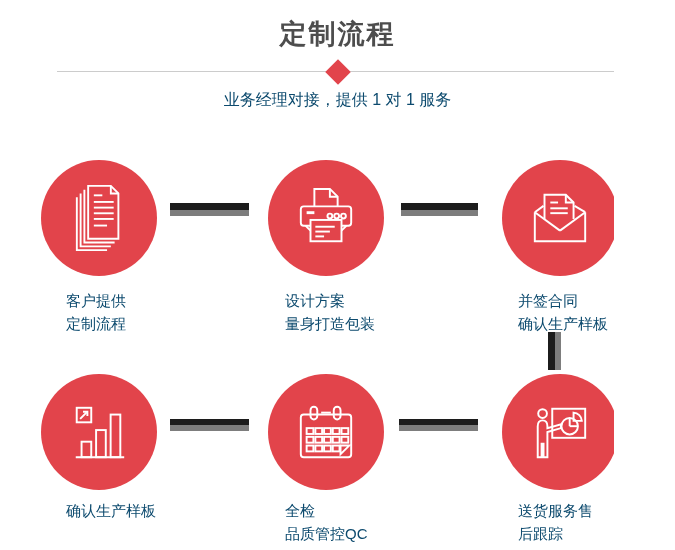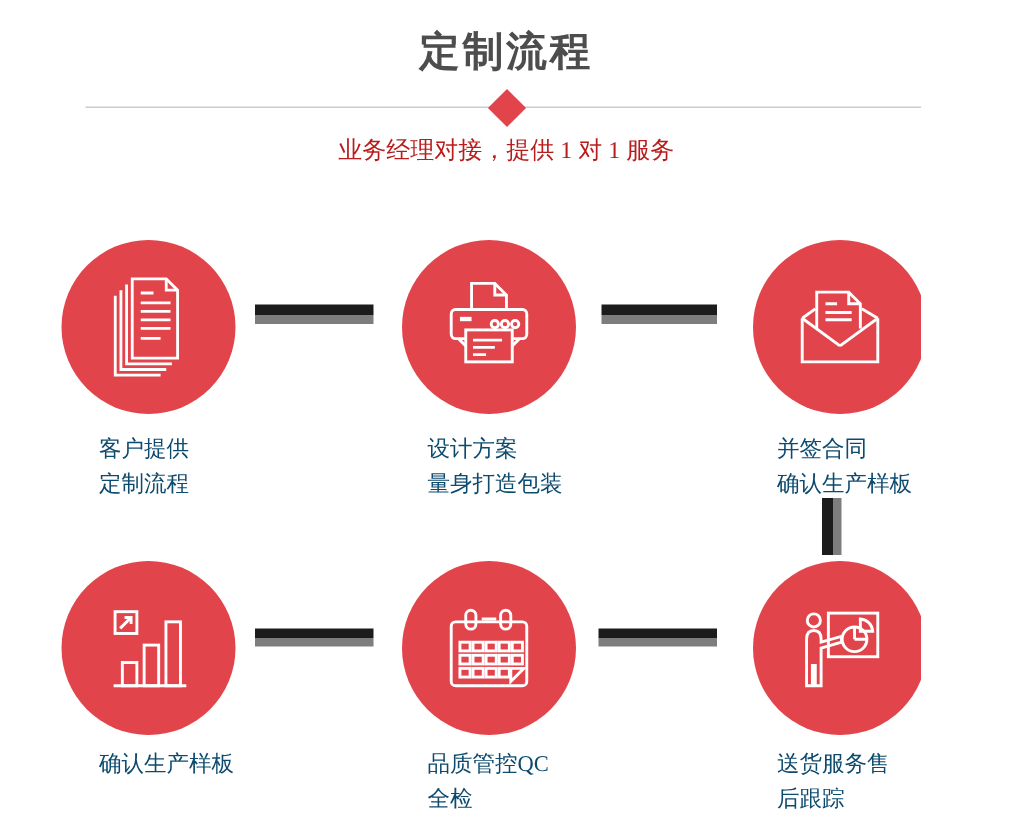--- a/index.html
+++ b/index.html
@@ -1,39 +1,39 @@
 <!DOCTYPE html>
 <html><head>
 <meta charset="utf-8">
 <style>
   html,body{margin:0;padding:0;background:#ffffff;}
   .page{
     position:relative;
     width:614px;height:550px;
     background:#ffffff;
-    font-family:Liberation Serif, serif;
+    font-family:Liberation Sans, sans-serif;
     overflow:hidden;
   }
   .title{
     position:absolute;top:16px;left:0;width:675px;
     text-align:center;
     font-size:27px;font-weight:bold;color:#4d4d4d;
     letter-spacing:2px;margin:0;
   }
   .divider{
     position:absolute;top:71px;left:57px;width:561px;height:1px;
     background:#cccccc;
   }
   .diamond{
     position:absolute;top:63px;left:329px;width:18px;height:18px;
     background:#e2444b;transform:rotate(45deg);
   }
   .subtitle{
     position:absolute;top:90px;left:0;width:675px;
-    text-align:center;font-size:16px;color:#b91c1c;margin:0;
+    text-align:center;font-size:16px;color:#0c4a6e;margin:0;
   }
   .circle{
     position:absolute;width:116px;height:116px;border-radius:50%;
     background:#e2444b;
     display:flex;align-items:center;justify-content:center;
   }
   .label{
     position:absolute;font-size:15px;line-height:23px;color:#0c4a6e;
     text-align:left;white-space:nowrap;
   }
@@ -158,22 +158,22 @@
       <rect x="39" y="37" width="7" height="6"></rect>
       <rect x="48" y="37" width="7" height="6"></rect>
       <rect x="12" y="46" width="7" height="6"></rect>
       <rect x="21" y="46" width="7" height="6"></rect>
       <rect x="30" y="46" width="7" height="6"></rect>
       <rect x="39" y="46" width="7" height="6"></rect>
       <polygon points="47,46 56,46 47,55"></polygon>
     </svg>
   </div>
   <div class="label" style="left:285px;top:499px;">
+    <div>全检</div>
     <div>品质管控QC</div>
-    <div>全检</div>
   </div>
 
   <div class="circle" style="left:502px;top:374px;">
     <svg width="62" height="62" viewBox="0 0 64 64" fill="none" stroke="#ffffff" stroke-width="2">
       <rect x="24" y="8" width="34" height="30"></rect>
       <circle cx="42" cy="26" r="8.5"></circle>
       <line x1="42" y1="26" x2="42" y2="17.5"></line>
       <line x1="42" y1="26" x2="50.5" y2="26"></line>
       <path d="M46,12 a9,9 0 0 1 8.5,8.5 L46,20.5 Z"></path>
       <circle cx="14" cy="13" r="4.5"></circle>

